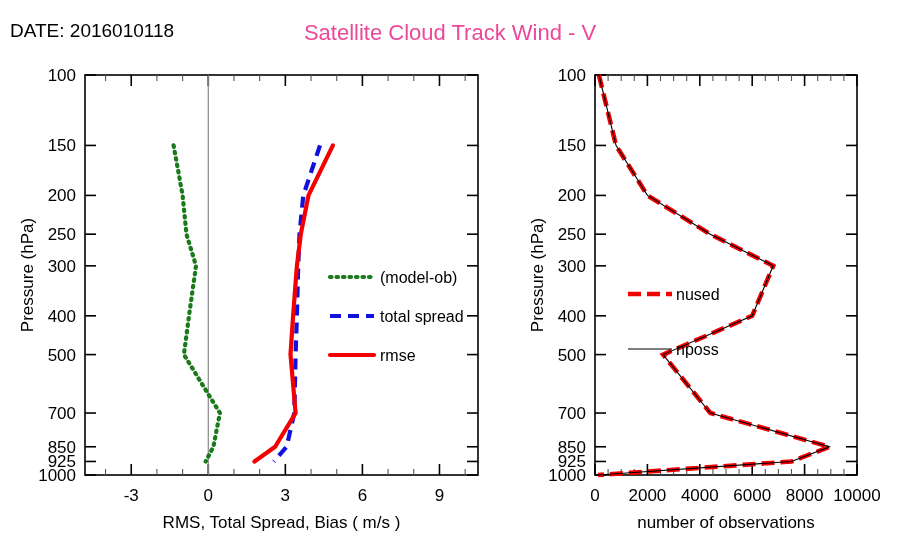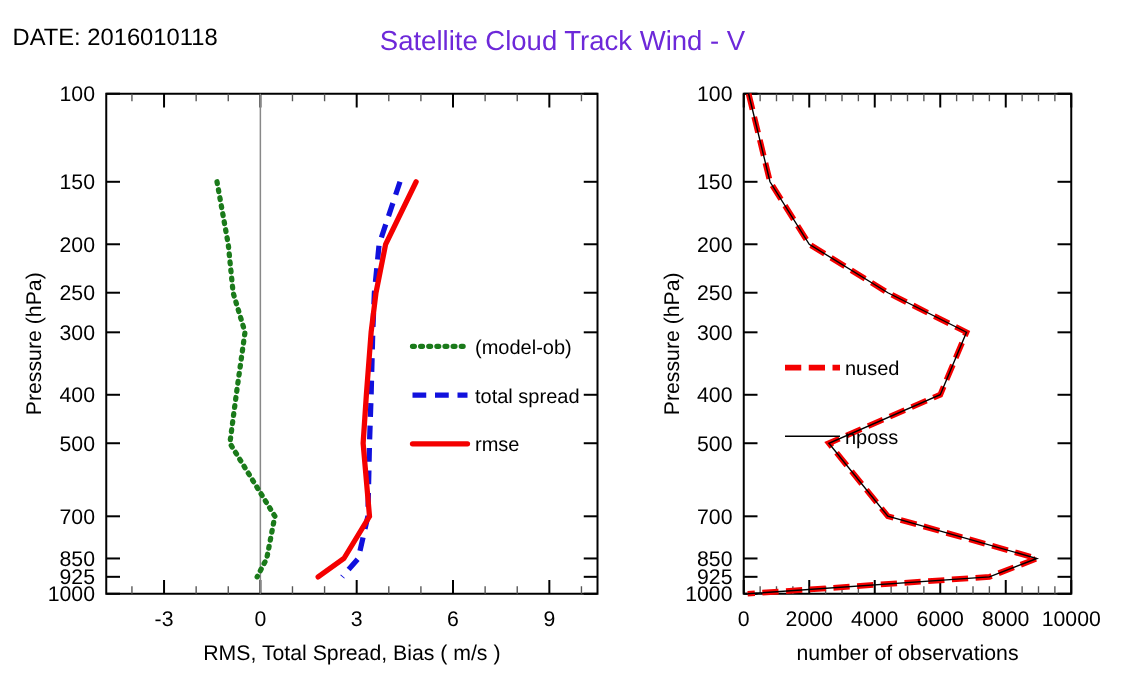--- a/index.html
+++ b/index.html
@@ -8,21 +8,21 @@
     font-family:"Liberation Sans", sans-serif;
     overflow:hidden;position:relative;
   }
   #root{position:relative;width:900px;height:464px;}
   .date-label{
     position:absolute;left:10px;top:20px;
     font-size:19px;color:#000;white-space:nowrap;
   }
   .main-title{
     position:absolute;left:0;top:20px;width:900px;
-    text-align:center;font-size:22px;color:#6d28d9;
+    text-align:center;font-size:22px;color:#ec4899;
   }
   svg{position:absolute;left:0;top:0;}
   .tick{stroke:#000;stroke-width:1.6;}
   .tick-minor{stroke:#555;stroke-width:1.1;}
   .zero-line{stroke:#888;stroke-width:1.2;}
   .tick-text{font-family:"Liberation Sans",sans-serif;font-size:17px;fill:#000;}
   .axis-title{font-family:"Liberation Sans",sans-serif;font-size:17px;fill:#000;}
   .legend-text{font-family:"Liberation Sans",sans-serif;font-size:16px;fill:#000;}
   .series-green{fill:none;stroke:#1a7a1a;stroke-width:4.2;
                 stroke-dasharray:1.5 5;stroke-linecap:round;}

